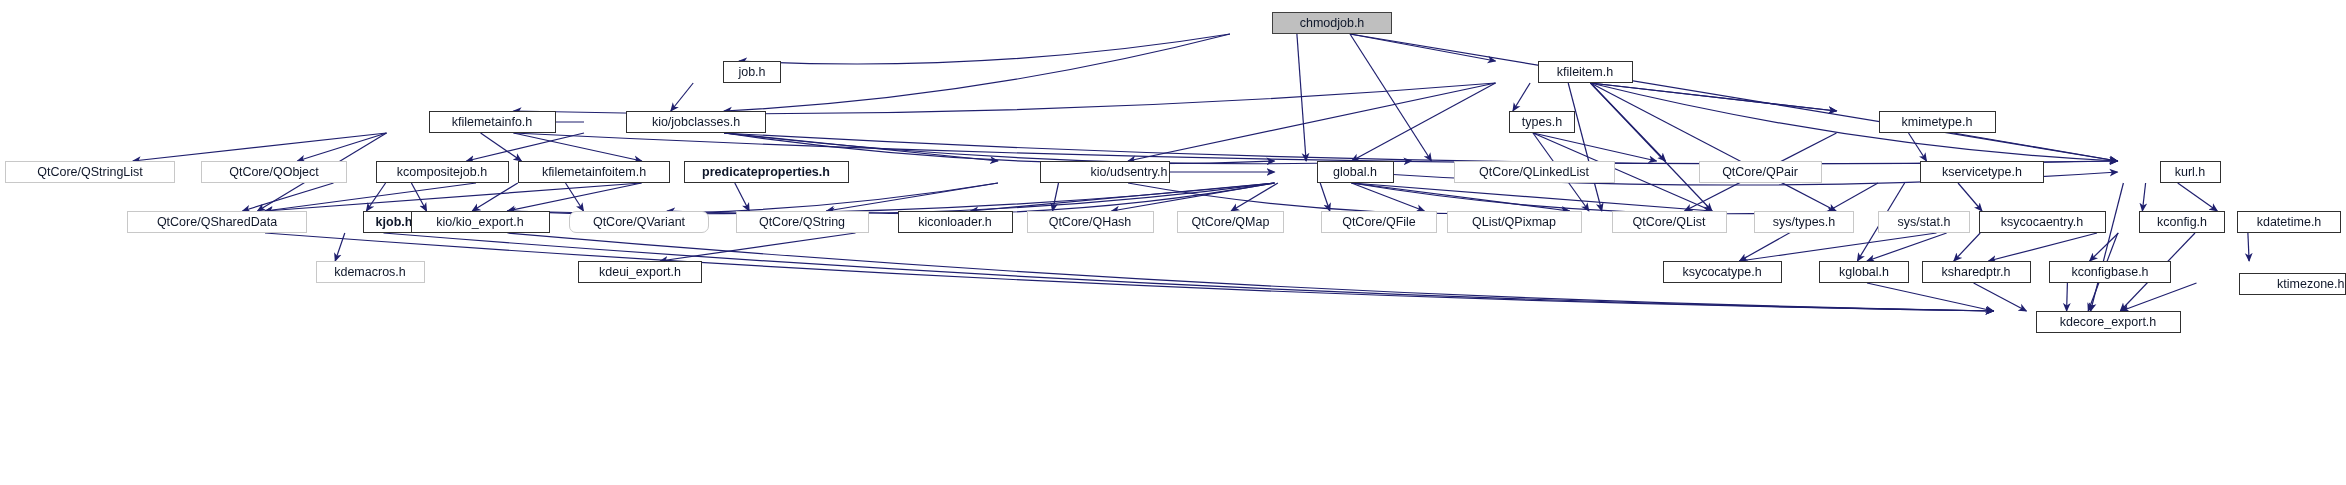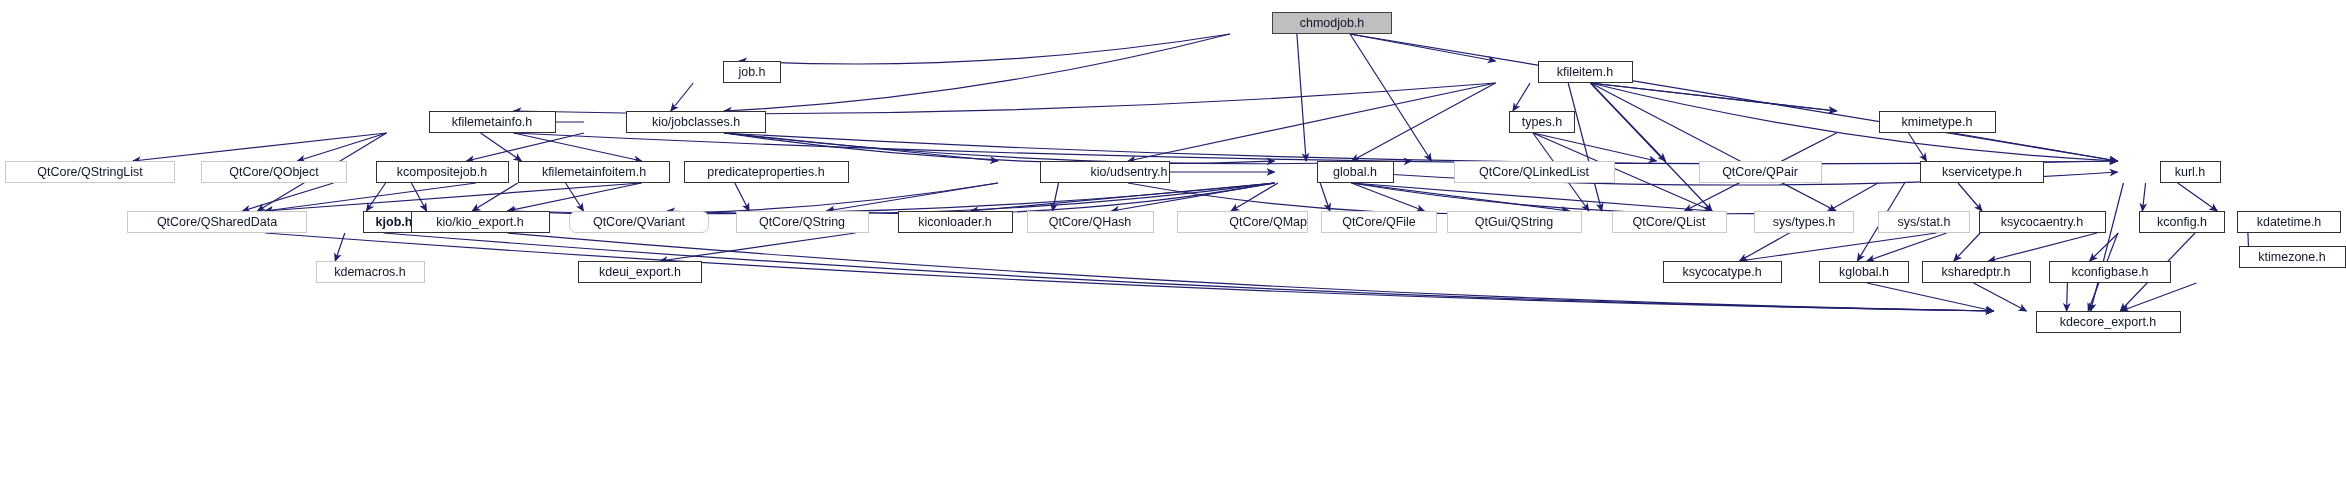--- a/index.html
+++ b/index.html
@@ -128,45 +128,45 @@
       <div class="node hdr" style="left: 681px; top: 61px; width: 58px;"><span>job.h</span></div>
       <div class="node hdr" style="left: 1495.5px; top: 61px; width: 95px;"><span>kfileitem.h</span></div>
       <div class="node hdr" style="left: 386.5px; top: 111px; width: 127px;"><span>kfilemetainfo.h</span></div>
       <div class="node hdr" style="left: 584px; top: 111px; width: 140px;"><span>kio/jobclasses.h</span></div>
       <div class="node hdr" style="left: 1467px; top: 111px; width: 66px;"><span>types.h</span></div>
       <div class="node hdr" style="left: 1836.5px; top: 111px; width: 117px;"><span>kmimetype.h</span></div>
       <div class="node lib" style="left: -37px; top: 161px; width: 170px;"><span>QtCore/QStringList</span></div>
       <div class="node lib" style="left: 159px; top: 161px; width: 146px;"><span>QtCore/QObject</span></div>
       <div class="node hdr" style="left: 333.5px; top: 161px; width: 133px;"><span>kcompositejob.h</span></div>
       <div class="node hdr" style="left: 476px; top: 161px; width: 152px;"><span>kfilemetainfoitem.h</span></div>
-      <div class="node hdr" style="left: 641.5px; top: 161px; width: 165px;"><span>predicateproperties.h</span></div>
+      <div class="node hdr" style="left: 641.5px; top: 161px; width: 165px; font-weight: bold;"><span>predicateproperties.h</span></div>
       <div class="node hdr" style="left: 998px; top: 161px; width: 130px; padding-left: 48px;"><span>kio/udsentry.h</span></div>
       <div class="node hdr" style="left: 1274.5px; top: 161px; width: 77px;"><span>global.h</span></div>
       <div class="node lib" style="left: 1411.5px; top: 161px; width: 161px;"><span>QtCore/QLinkedList</span></div>
       <div class="node lib" style="left: 1656.5px; top: 161px; width: 123px;"><span>QtCore/QPair</span></div>
       <div class="node hdr" style="left: 1878px; top: 161px; width: 124px;"><span>kservicetype.h</span></div>
       <div class="node hdr" style="left: 2117.5px; top: 161px; width: 61px;"><span>kurl.h</span></div>
       <div class="node lib" style="left: 85px; top: 211px; width: 180px;"><span>QtCore/QSharedData</span></div>
       <div class="node hdr" style="left: 320.5px; top: 211px; width: 63px; font-weight: bold;"><span>kjob.h</span></div>
       <div class="node hdr" style="left: 368.5px; top: 211px; width: 139px;"><span>kio/kio_export.h</span></div>
       <div class="node lib" style="left: 527px; top: 211px; width: 140px; border-radius: 7px;"><span>QtCore/QVariant</span></div>
       <div class="node lib" style="left: 693.5px; top: 211px; width: 133px;"><span>QtCore/QString</span></div>
       <div class="node hdr" style="left: 855.5px; top: 211px; width: 115px;"><span>kiconloader.h</span></div>
       <div class="node lib" style="left: 984.5px; top: 211px; width: 127px;"><span>QtCore/QHash</span></div>
-      <div class="node lib" style="left: 1135px; top: 211px; width: 131px; text-align: right;"><span>QtCore/QMap</span></div>
+      <div class="node lib" style="left: 1135px; top: 211px; width: 107px;"><span>QtCore/QMap</span></div>
       <div class="node lib" style="left: 1279px; top: 211px; width: 116px;"><span>QtCore/QFile</span></div>
-      <div class="node lib" style="left: 1404.5px; top: 211px; width: 135px;"><span>QtGui/QString</span></div>
+      <div class="node lib" style="left: 1404.5px; top: 211px; width: 135px;"><span>QList/QPixmap</span></div>
       <div class="node lib" style="left: 1569.5px; top: 211px; width: 115px;"><span>QtCore/QList</span></div>
       <div class="node lib" style="left: 1712px; top: 211px; width: 100px;"><span>sys/types.h</span></div>
       <div class="node lib" style="left: 1836px; top: 211px; width: 92px;"><span>sys/stat.h</span></div>
       <div class="node hdr" style="left: 1936.5px; top: 211px; width: 127px;"><span>ksycocaentry.h</span></div>
       <div class="node hdr" style="left: 2097px; top: 211px; width: 86px;"><span>kconfig.h</span></div>
       <div class="node hdr" style="left: 2195px; top: 211px; width: 104px;"><span>kdatetime.h</span></div>
       <div class="node lib" style="left: 273.5px; top: 261px; width: 109px;"><span>kdemacros.h</span></div>
       <div class="node hdr" style="left: 536px; top: 261px; width: 124px;"><span>kdeui_export.h</span></div>
       <div class="node hdr" style="left: 1620.5px; top: 261px; width: 119px;"><span>ksycocatype.h</span></div>
       <div class="node hdr" style="left: 1777px; top: 261px; width: 90px;"><span>kglobal.h</span></div>
       <div class="node hdr" style="left: 1879.5px; top: 261px; width: 109px;"><span>ksharedptr.h</span></div>
       <div class="node hdr" style="left: 2007px; top: 261px; width: 122px;"><span>kconfigbase.h</span></div>
-      <div class="node hdr" style="left: 2196.5px; top: 246px; width: 107px;"><span>ktimezone.h</span></div>
+      <div class="node hdr" style="left: 2196.5px; top: 273px; width: 107px; text-align: right;"><span>ktimezone.h</span></div>
       <div class="node hdr" style="left: 1993.5px; top: 311px; width: 145px;"><span>kdecore_export.h</span></div>
     </div>
 </div>
 
 </body></html>

